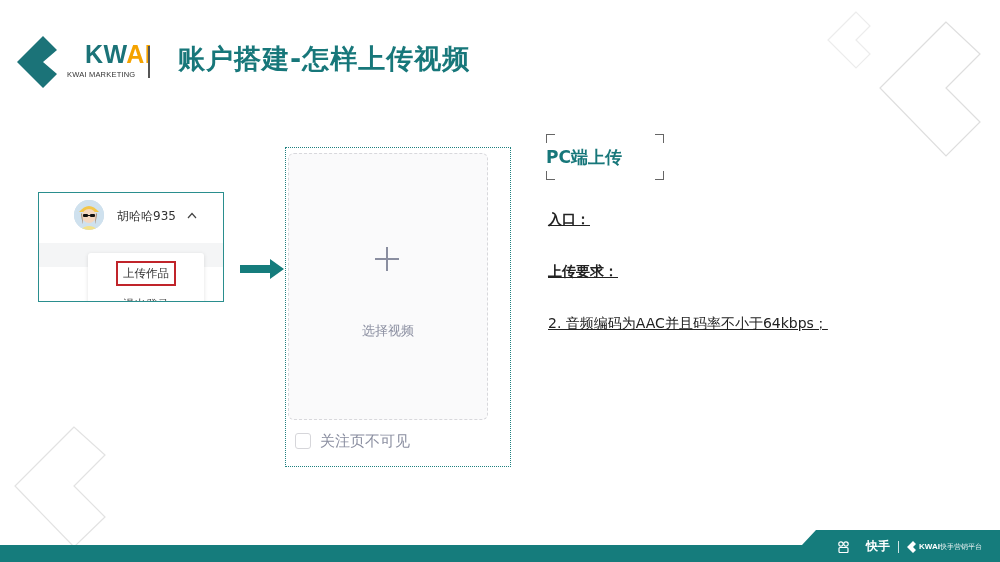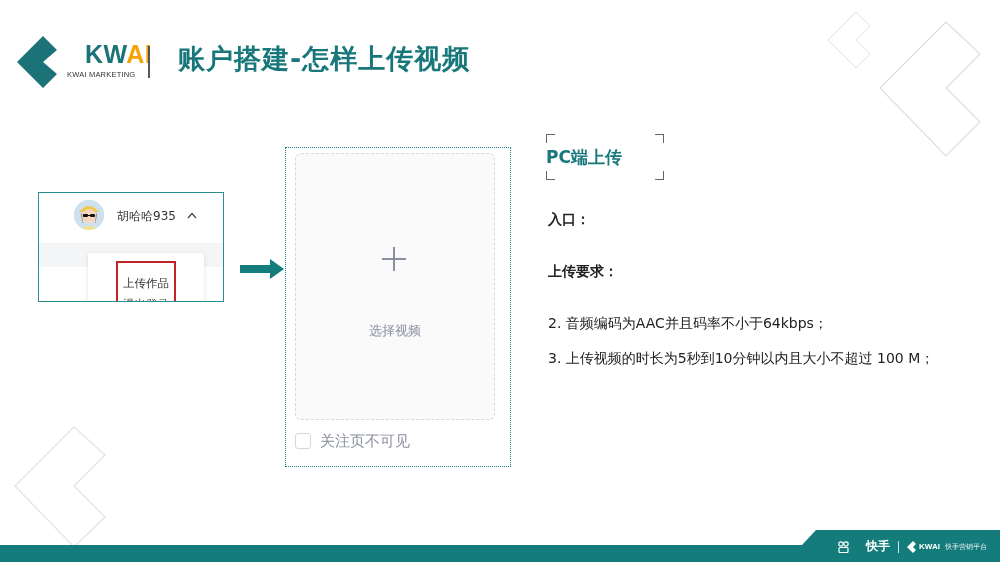--- a/index.html
+++ b/index.html
@@ -22,61 +22,61 @@
   
   .profile-card { position: absolute; left: 38px; top: 192px; width: 186px; height: 110px; border: 1.5px solid #2a8e8e; background: #fff; overflow: hidden; }
   .profile-top { position: absolute; left: 0; top: 0; width: 100%; height: 50px; background: #fff; }
   .profile-band { position: absolute; left: 0; top: 50px; width: 100%; height: 24px; background: #f4f5f6; }
   .avatar { position: absolute; left: 35px; top: 7px; width: 30px; height: 30px; border-radius: 50%; background: #c9dbe8; overflow: hidden; }
   .user-name { position: absolute; left: 78px; top: 15px; font-size: 12px; color: #333; white-space: nowrap; }
   .caret-up { position: absolute; left: 148px; top: 14px; font-size: 11px; color: #444; }
   .menu { position: absolute; left: 49px; top: 60px; width: 116px; height: 75px; background: #fff; box-shadow: 0 1px 4px rgba(0,0,0,0.12); border-radius: 3px; }
   .menu-item { position: absolute; left: 0; width: 100%; text-align: center; font-size: 11.5px; color: #333; }
   .menu-item.upload { top: 8px; }
-  .menu-item.upload span { display: inline-block; border: 2px solid #c0242a; padding: 13px 5px; }
+  .menu-item.upload span { display: inline-block; border: 2px solid #c0242a; padding: 3px 5px; }
   .menu-item.logout { top: 44px; color: #444; }
   .bg-text { position: absolute; left: -2px; top: 110px; font-size: 15px; color: #222; white-space: nowrap; }
 
   
   .arrow { position: absolute; left: 240px; top: 258px; }
 
   
   .upload-panel { position: absolute; left: 285px; top: 147px; width: 226px; height: 320px; border: 1.5px dotted #1f8080; background: #fff; }
-  .drop-zone { position: absolute; left: 9px; top: 5px; width: 200px; height: 267px; border: 1px dashed #d8d8dc; border-radius: 6px; background: #fafafb; }
+  .drop-zone { position: absolute; left: 2px; top: 5px; width: 200px; height: 267px; border: 1px dashed #d8d8dc; border-radius: 6px; background: #fafafb; }
   .plus-icon { position: absolute; left: 86px; top: 93px; width: 24px; height: 24px; }
   .plus-icon::before, .plus-icon::after { content: ""; position: absolute; background: #8a8ea0; }
   .plus-icon::before { left: 11px; top: 0; width: 1.6px; height: 24px; }
   .plus-icon::after { left: 0; top: 11px; width: 24px; height: 1.6px; }
   .drop-label { position: absolute; left: 0; top: 168px; width: 100%; text-align: center; font-size: 13px; color: #8a8ea0; }
   .checkbox-row { position: absolute; left: 9px; top: 284px; height: 18px; display: flex; align-items: center; }
   .checkbox { width: 16px; height: 16px; border: 1.2px solid #d6d6da; border-radius: 3px; background: #fff; }
   .checkbox-label { margin-left: 9px; font-size: 15px; color: #8a8ea0; }
 
   
   .pc-title-wrap { position: absolute; left: 546px; top: 134px; width: 118px; height: 46px; }
   .corner { position: absolute; width: 9px; height: 9px; border-color: #666; border-style: solid; }
   .c-tl { left: 0; top: 0; border-width: 1.2px 0 0 1.2px; }
   .c-tr { right: 0; top: 0; border-width: 1.2px 1.2px 0 0; }
   .c-bl { left: 0; bottom: 0; border-width: 0 0 1.2px 1.2px; }
   .c-br { right: 0; bottom: 0; border-width: 0 1.2px 1.2px 0; }
   .pc-title { position: absolute; left: 0; top: 12px; width: 100%; font-size: 17px; font-weight: bold; color: #17777a; }
 
   .info { position: absolute; left: 548px; top: 210px; width: 410px; font-size: 14px; line-height: 18px; color: #222; }
-  .info p { margin: 0; }
+  .info p { margin: 0; text-decoration: underline; }
   .info .bold { font-weight: bold; }
   .gap { height: 17px; }
 
   
   .footer { position: absolute; left: 0; top: 545px; width: 1000px; height: 17px; background: #157c7c; }
   .footer-notch { position: absolute; left: 780px; top: 530px; }
   .footer-brand { position: absolute; left: 838px; top: 538px; display: flex; align-items: center; color: #fff; font-size: 11px; white-space: nowrap; }
   .footer-brand .kuai { font-size: 12px; font-weight: bold; padding-left: 16px; }
   .footer-brand .sep { width: 1px; height: 12px; background: #fff; margin: 0 8px; opacity: 0.8; }
   .footer-brand .kwai-small { font-family: "Liberation Sans", sans-serif; font-weight: bold; font-size: 8px; margin-left: 3px; }
-  .footer-brand .mk { font-size: 7px; margin-left: 5px; opacity: 0.95; text-align: center; }
+  .footer-brand .mk { font-size: 7px; opacity: 0.95; text-align: center; }
 </style>
 </head>
 <body>
 
 <svg class="deco" style="left:826px;top:10px" width="46" height="60" viewBox="0 0 46 60">
   <path d="M30 2 L2 30 L30 58 L44 44 L30 30 L44 16 Z" fill="none" stroke="#ececec" stroke-width="1.2"></path>
 </svg>
 <svg class="deco" style="left:878px;top:20px" width="110" height="140" viewBox="0 0 110 140">
   <path d="M68 2 L2 68 L68 136 L102 102 L68 68 L102 34 Z" fill="none" stroke="#dedede" stroke-width="1.2"></path>
 </svg>
@@ -145,21 +145,20 @@
 
 <div class="info">
   <p class="bold">入口：</p>
   <div class="gap"></div>
   <div class="gap"></div>
   <p class="bold">上传要求：</p>
   <div class="gap"></div>
   <div class="gap"></div>
   <p>2. 音频编码为AAC并且码率不小于64kbps；</p>
   <div class="gap"></div>
-  <p>3. 上传视频的时长为5秒到10分钟以内且大小不超过 100 M；</p>
 </div>
 
 <svg class="footer-notch" width="220" height="17" viewBox="0 0 220 17">
   <path d="M0 15 L22 15 L36 0 L220 0 L220 17 L0 17 Z" fill="#157c7c"></path>
 </svg>
 <div class="footer"></div>
 <div class="footer-brand">
   <svg width="12" height="12" viewBox="0 0 12 12">
     <circle cx="3" cy="3" r="2.2" fill="none" stroke="#fff" stroke-width="1.2"></circle>
     <circle cx="8" cy="3" r="2.2" fill="none" stroke="#fff" stroke-width="1.2"></circle>

